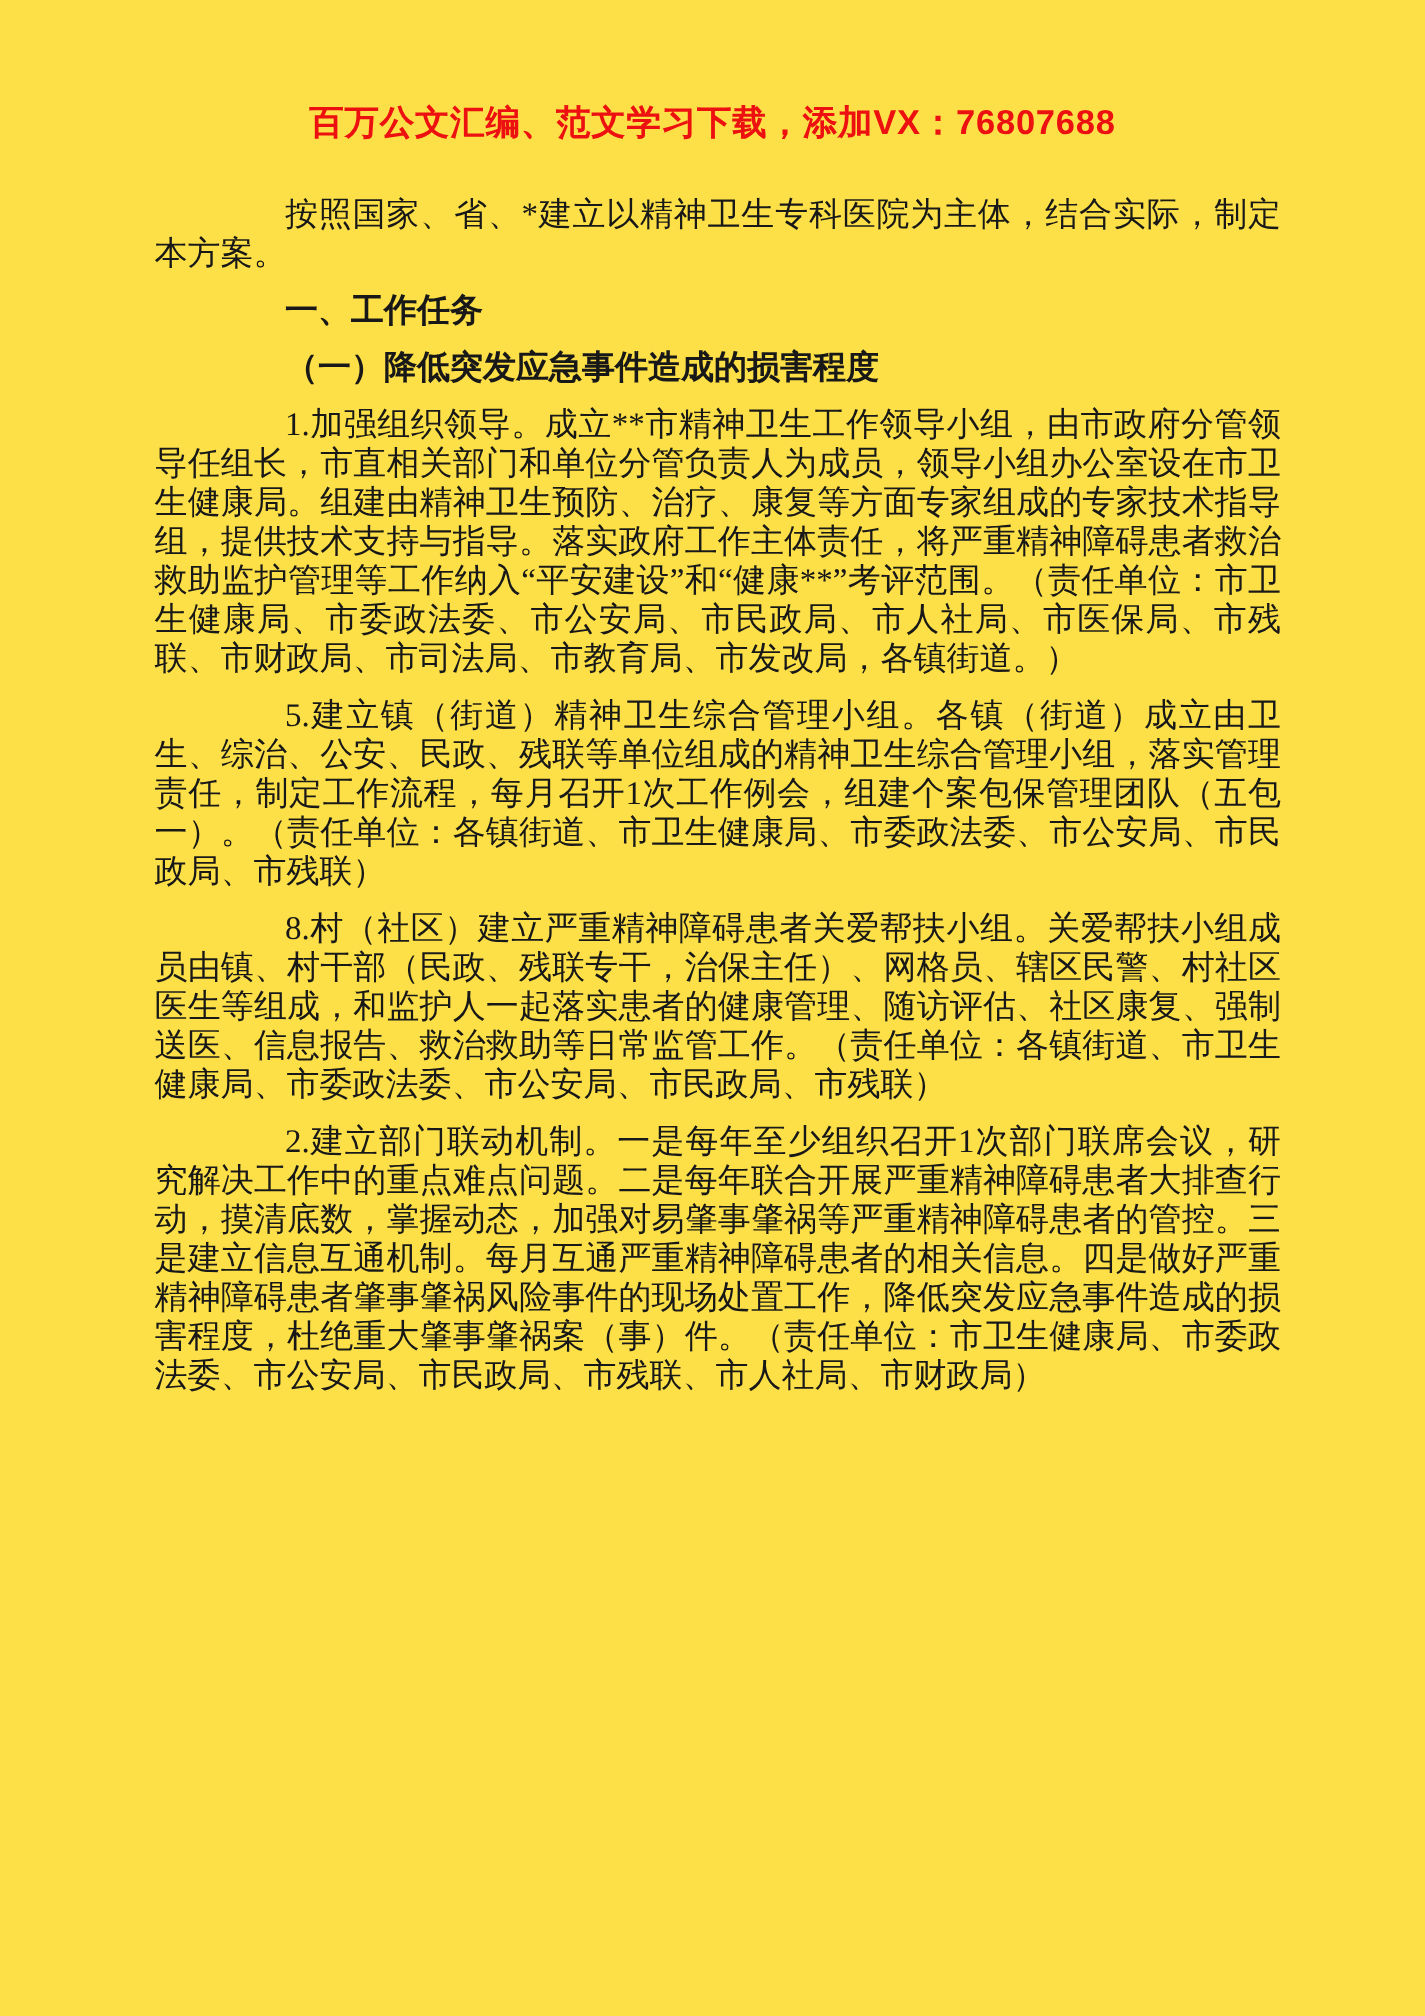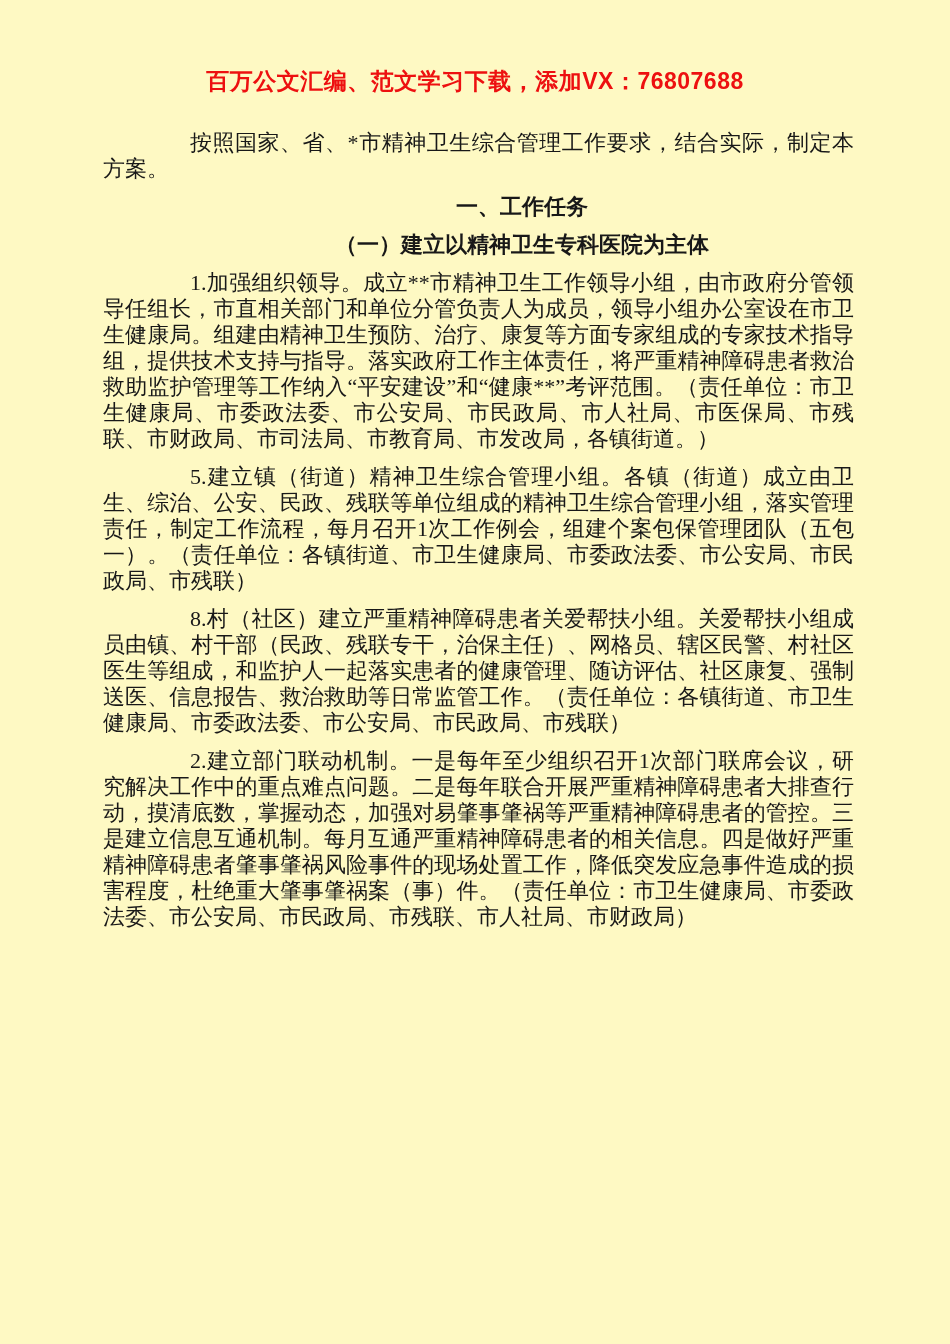--- a/index.html
+++ b/index.html
@@ -4,21 +4,21 @@
 <style>
   html, body {
     margin: 0;
     padding: 0;
     background: #ffffff;
   }
   .page {
     position: relative;
     width: 950px;
     height: 1344px;
-    background: #fef9c3;
+    background: #fde047;
     overflow: hidden;
   }
   .banner {
     margin: 66px 0 0 0;
     text-align: center;
     font-family: "Liberation Sans", "DejaVu Sans", sans-serif;
     font-weight: bold;
     font-size: 23px;
     letter-spacing: 0.5px;
   }
@@ -29,34 +29,34 @@
     line-height: 26px;
     color: #181818;
   }
   .doc p {
     margin: 0 0 12px 0;
     text-indent: 87px;
     text-align: justify;
   }
   .doc p.heading {
     font-weight: bold;
-    text-align: center;
+    text-align: left;
     margin: 2px 0 12px 0;
   }
 </style>
 </head>
 <body>
 
 <div class="page">
 
   <div class="banner" style="color: rgb(237, 16, 16);">百万公文汇编、范文学习下载，添加VX：76807688</div>
 
   <div class="doc" style="color: rgb(24, 24, 24);">
-    <p class="body">按照国家、省、*市精神卫生综合管理工作要求，结合实际，制定本方案。</p>
+    <p class="body">按照国家、省、*建立以精神卫生专科医院为主体，结合实际，制定本方案。</p>
     <p class="heading">一、工作任务</p>
-    <p class="heading">（一）建立以精神卫生专科医院为主体</p>
+    <p class="heading">（一）降低突发应急事件造成的损害程度</p>
     <p class="body">1.加强组织领导。成立**市精神卫生工作领导小组，由市政府分管领导任组长，市直相关部门和单位分管负责人为成员，领导小组办公室设在市卫生健康局。组建由精神卫生预防、治疗、康复等方面专家组成的专家技术指导组，提供技术支持与指导。落实政府工作主体责任，将严重精神障碍患者救治救助监护管理等工作纳入“平安建设”和“健康**”考评范围。（责任单位：市卫生健康局、市委政法委、市公安局、市民政局、市人社局、市医保局、市残联、市财政局、市司法局、市教育局、市发改局，各镇街道。）</p>
     <p class="body">5.建立镇（街道）精神卫生综合管理小组。各镇（街道）成立由卫生、综治、公安、民政、残联等单位组成的精神卫生综合管理小组，落实管理责任，制定工作流程，每月召开1次工作例会，组建个案包保管理团队（五包一）。（责任单位：各镇街道、市卫生健康局、市委政法委、市公安局、市民政局、市残联）</p>
     <p class="body">8.村（社区）建立严重精神障碍患者关爱帮扶小组。关爱帮扶小组成员由镇、村干部（民政、残联专干，治保主任）、网格员、辖区民警、村社区医生等组成，和监护人一起落实患者的健康管理、随访评估、社区康复、强制送医、信息报告、救治救助等日常监管工作。（责任单位：各镇街道、市卫生健康局、市委政法委、市公安局、市民政局、市残联）</p>
     <p class="body">2.建立部门联动机制。一是每年至少组织召开1次部门联席会议，研究解决工作中的重点难点问题。二是每年联合开展严重精神障碍患者大排查行动，摸清底数，掌握动态，加强对易肇事肇祸等严重精神障碍患者的管控。三是建立信息互通机制。每月互通严重精神障碍患者的相关信息。四是做好严重精神障碍患者肇事肇祸风险事件的现场处置工作，降低突发应急事件造成的损害程度，杜绝重大肇事肇祸案（事）件。（责任单位：市卫生健康局、市委政法委、市公安局、市民政局、市残联、市人社局、市财政局）</p>
   </div>
 
 </div>
 
 </body></html>

